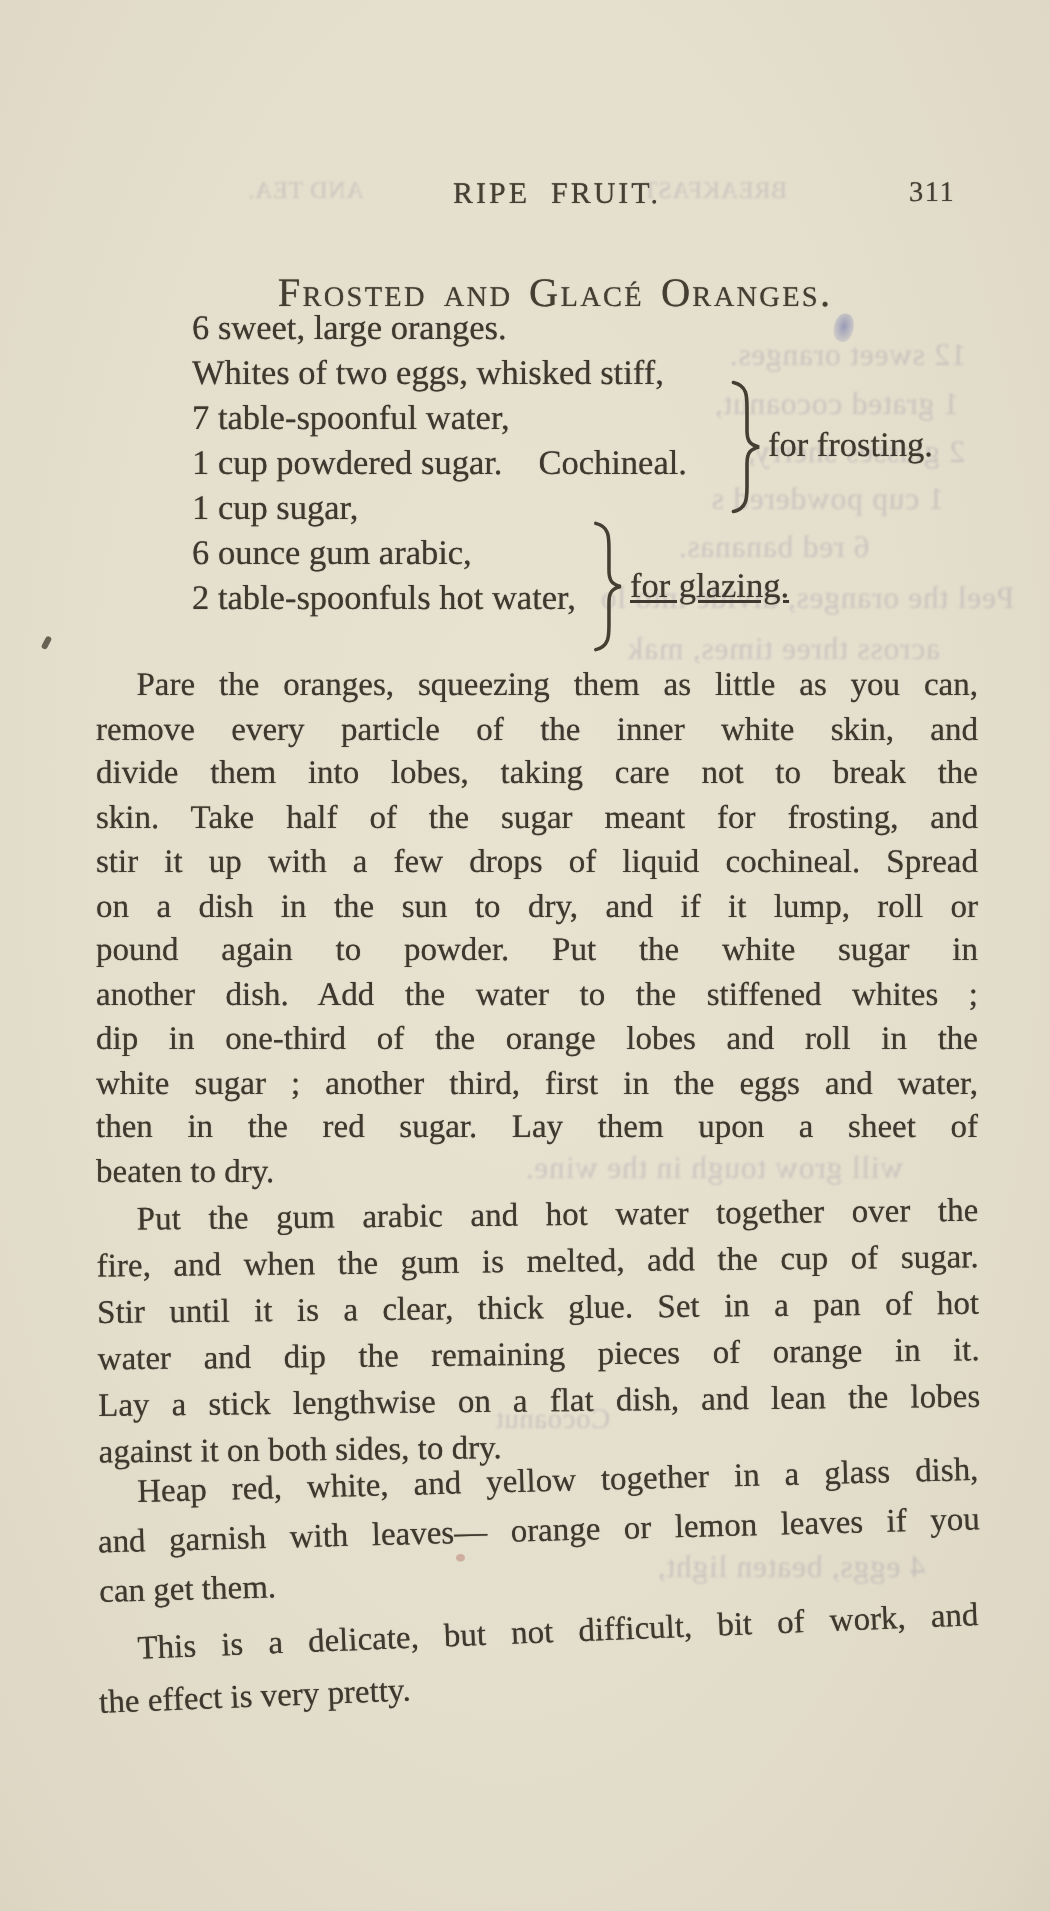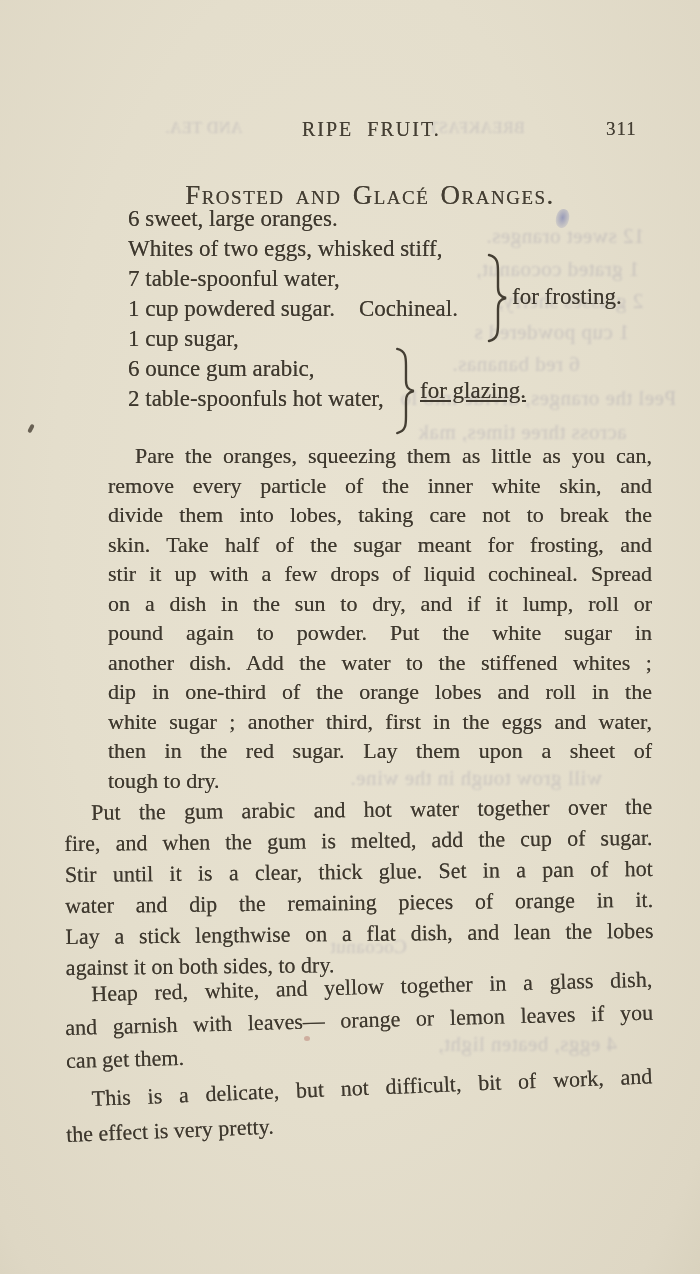--- a/index.html
+++ b/index.html
@@ -51,21 +51,21 @@
   .label-frosting { left: 512px; top: 284px; }
   .label-glazing  { left: 420px; top: 378px; text-decoration: underline; }
   .brace-frosting { left: 484px; top: 252px; }
   .brace-glazing  { left: 392px; top: 346px; }
 
   .para {
     position: absolute; left: 64px; width: 588px;
     font-size: 22px;
   }
   .p1 { top: 441px; }
-  .p1 .pline { height: 29.5px; line-height: 29.5px; margin-left: 44px; }
+  .p1 .pline { height: 29.5px; line-height: 29.5px; }
   .p2 { top: 797px; transform: rotate(-0.6deg); transform-origin: left top; }
   .p2 .pline { height: 31px; line-height: 31px; }
   .p3 { top: 978px; transform: rotate(-1.5deg); transform-origin: left top; }
   .p3 .pline { height: 33px; line-height: 33px; }
   .p4 { top: 1082px; transform: rotate(-2.3deg); transform-origin: left top; }
   .p4 .pline { height: 35px; line-height: 35px; }
 
   .pline { text-align: justify; text-align-last: justify; overflow: visible; }
   .pline.first { text-indent: 27px; }
   .pline.last { text-align-last: left; }
@@ -147,21 +147,21 @@
       <div class="pline">remove every particle of the inner white skin, and</div>
       <div class="pline">divide them into lobes, taking care not to break the</div>
       <div class="pline">skin.  Take half of the sugar meant for frosting, and</div>
       <div class="pline">stir it up with a few drops of liquid cochineal.  Spread</div>
       <div class="pline">on a dish in the sun to dry, and if it lump, roll or</div>
       <div class="pline">pound again to powder.  Put the white sugar in</div>
       <div class="pline">another dish.  Add the water to the stiffened whites ;</div>
       <div class="pline">dip in one-third of the orange lobes and roll in the</div>
       <div class="pline">white sugar ; another third, first in the eggs and water,</div>
       <div class="pline">then in the red sugar.  Lay them upon a sheet of</div>
-      <div class="pline last">tough to dry.</div>
+      <div class="pline last">beaten to dry.</div>
     </div>
   <div class="para p2 ink">
       <div class="pline first">Put the gum arabic and hot water together over the</div>
       <div class="pline">fire, and when the gum is melted, add the cup of sugar.</div>
       <div class="pline">Stir until it is a clear, thick glue.  Set in a pan of hot</div>
       <div class="pline">water and dip the remaining pieces of orange in it.</div>
       <div class="pline">Lay a stick lengthwise on a flat dish, and lean the lobes</div>
       <div class="pline last">against it on both sides, to dry.</div>
     </div>
   <div class="para p3 ink">

